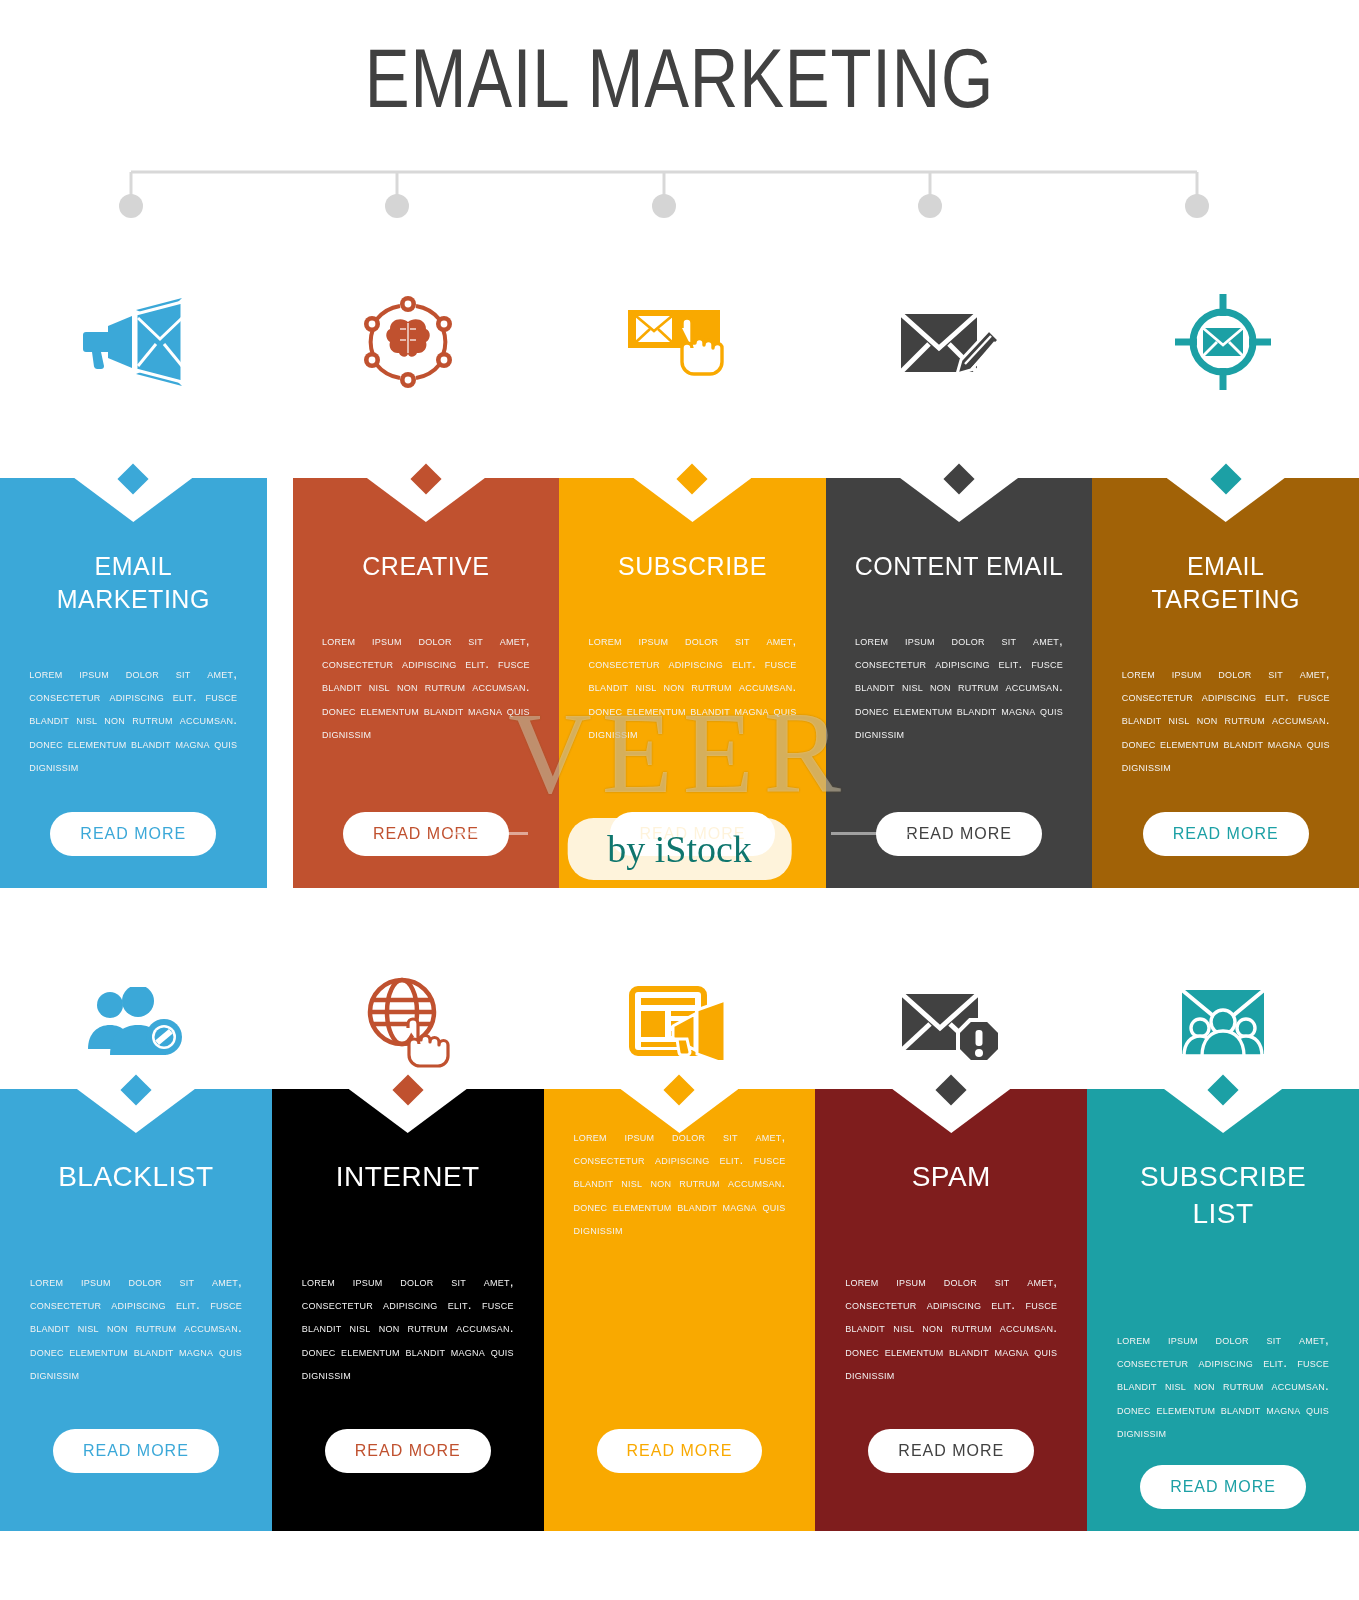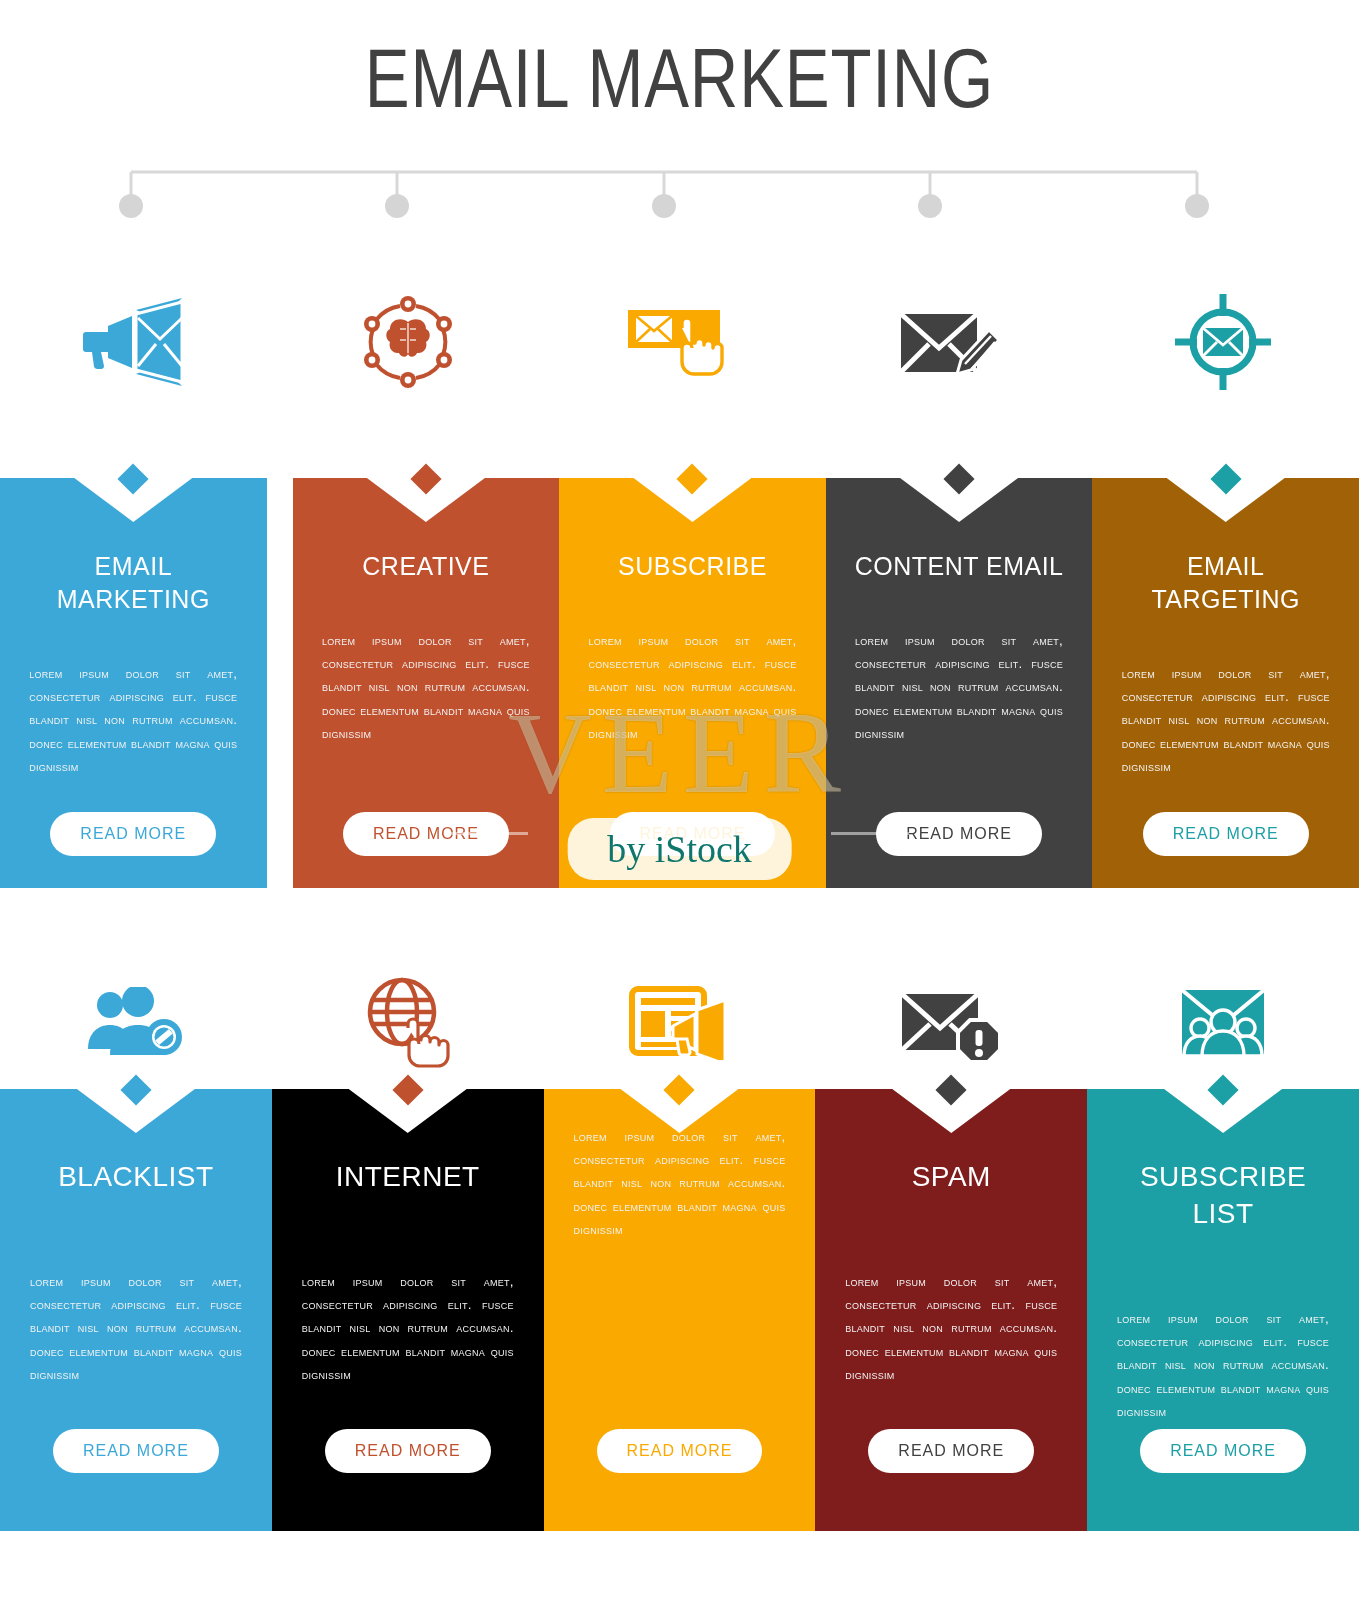--- a/index.html
+++ b/index.html
@@ -414,21 +414,21 @@
     </div>
 
     <div class="panel" style="background:#7f1d1d;">
       <div class="notch"></div>
       <div class="diamond" style="background:#414141;"></div>
       <div class="panel-title">SPAM</div>
       <div class="panel-body">Lorem ipsum dolor sit amet, consectetur adipiscing elit. Fusce blandit nisl non rutrum accumsan. Donec elementum blandit magna quis dignissim</div>
       <button class="readmore" style="color:#414141;">READ MORE</button>
     </div>
 
-    <div class="panel" style="background:#1ca0a5;">
+    <div class="panel" style="background:#1ca0a5;gap:21px;">
       <div class="notch"></div>
       <div class="diamond" style="background:#1ca0a5;"></div>
       <div class="panel-title">SUBSCRIBE LIST</div>
       <div class="panel-body">Lorem ipsum dolor sit amet, consectetur adipiscing elit. Fusce blandit nisl non rutrum accumsan. Donec elementum blandit magna quis dignissim</div>
       <button class="readmore" style="color:#1ca0a5;">READ MORE</button>
     </div>
   </div>
 
   <div class="watermark">
     <div class="wm-veer">VEER</div>

